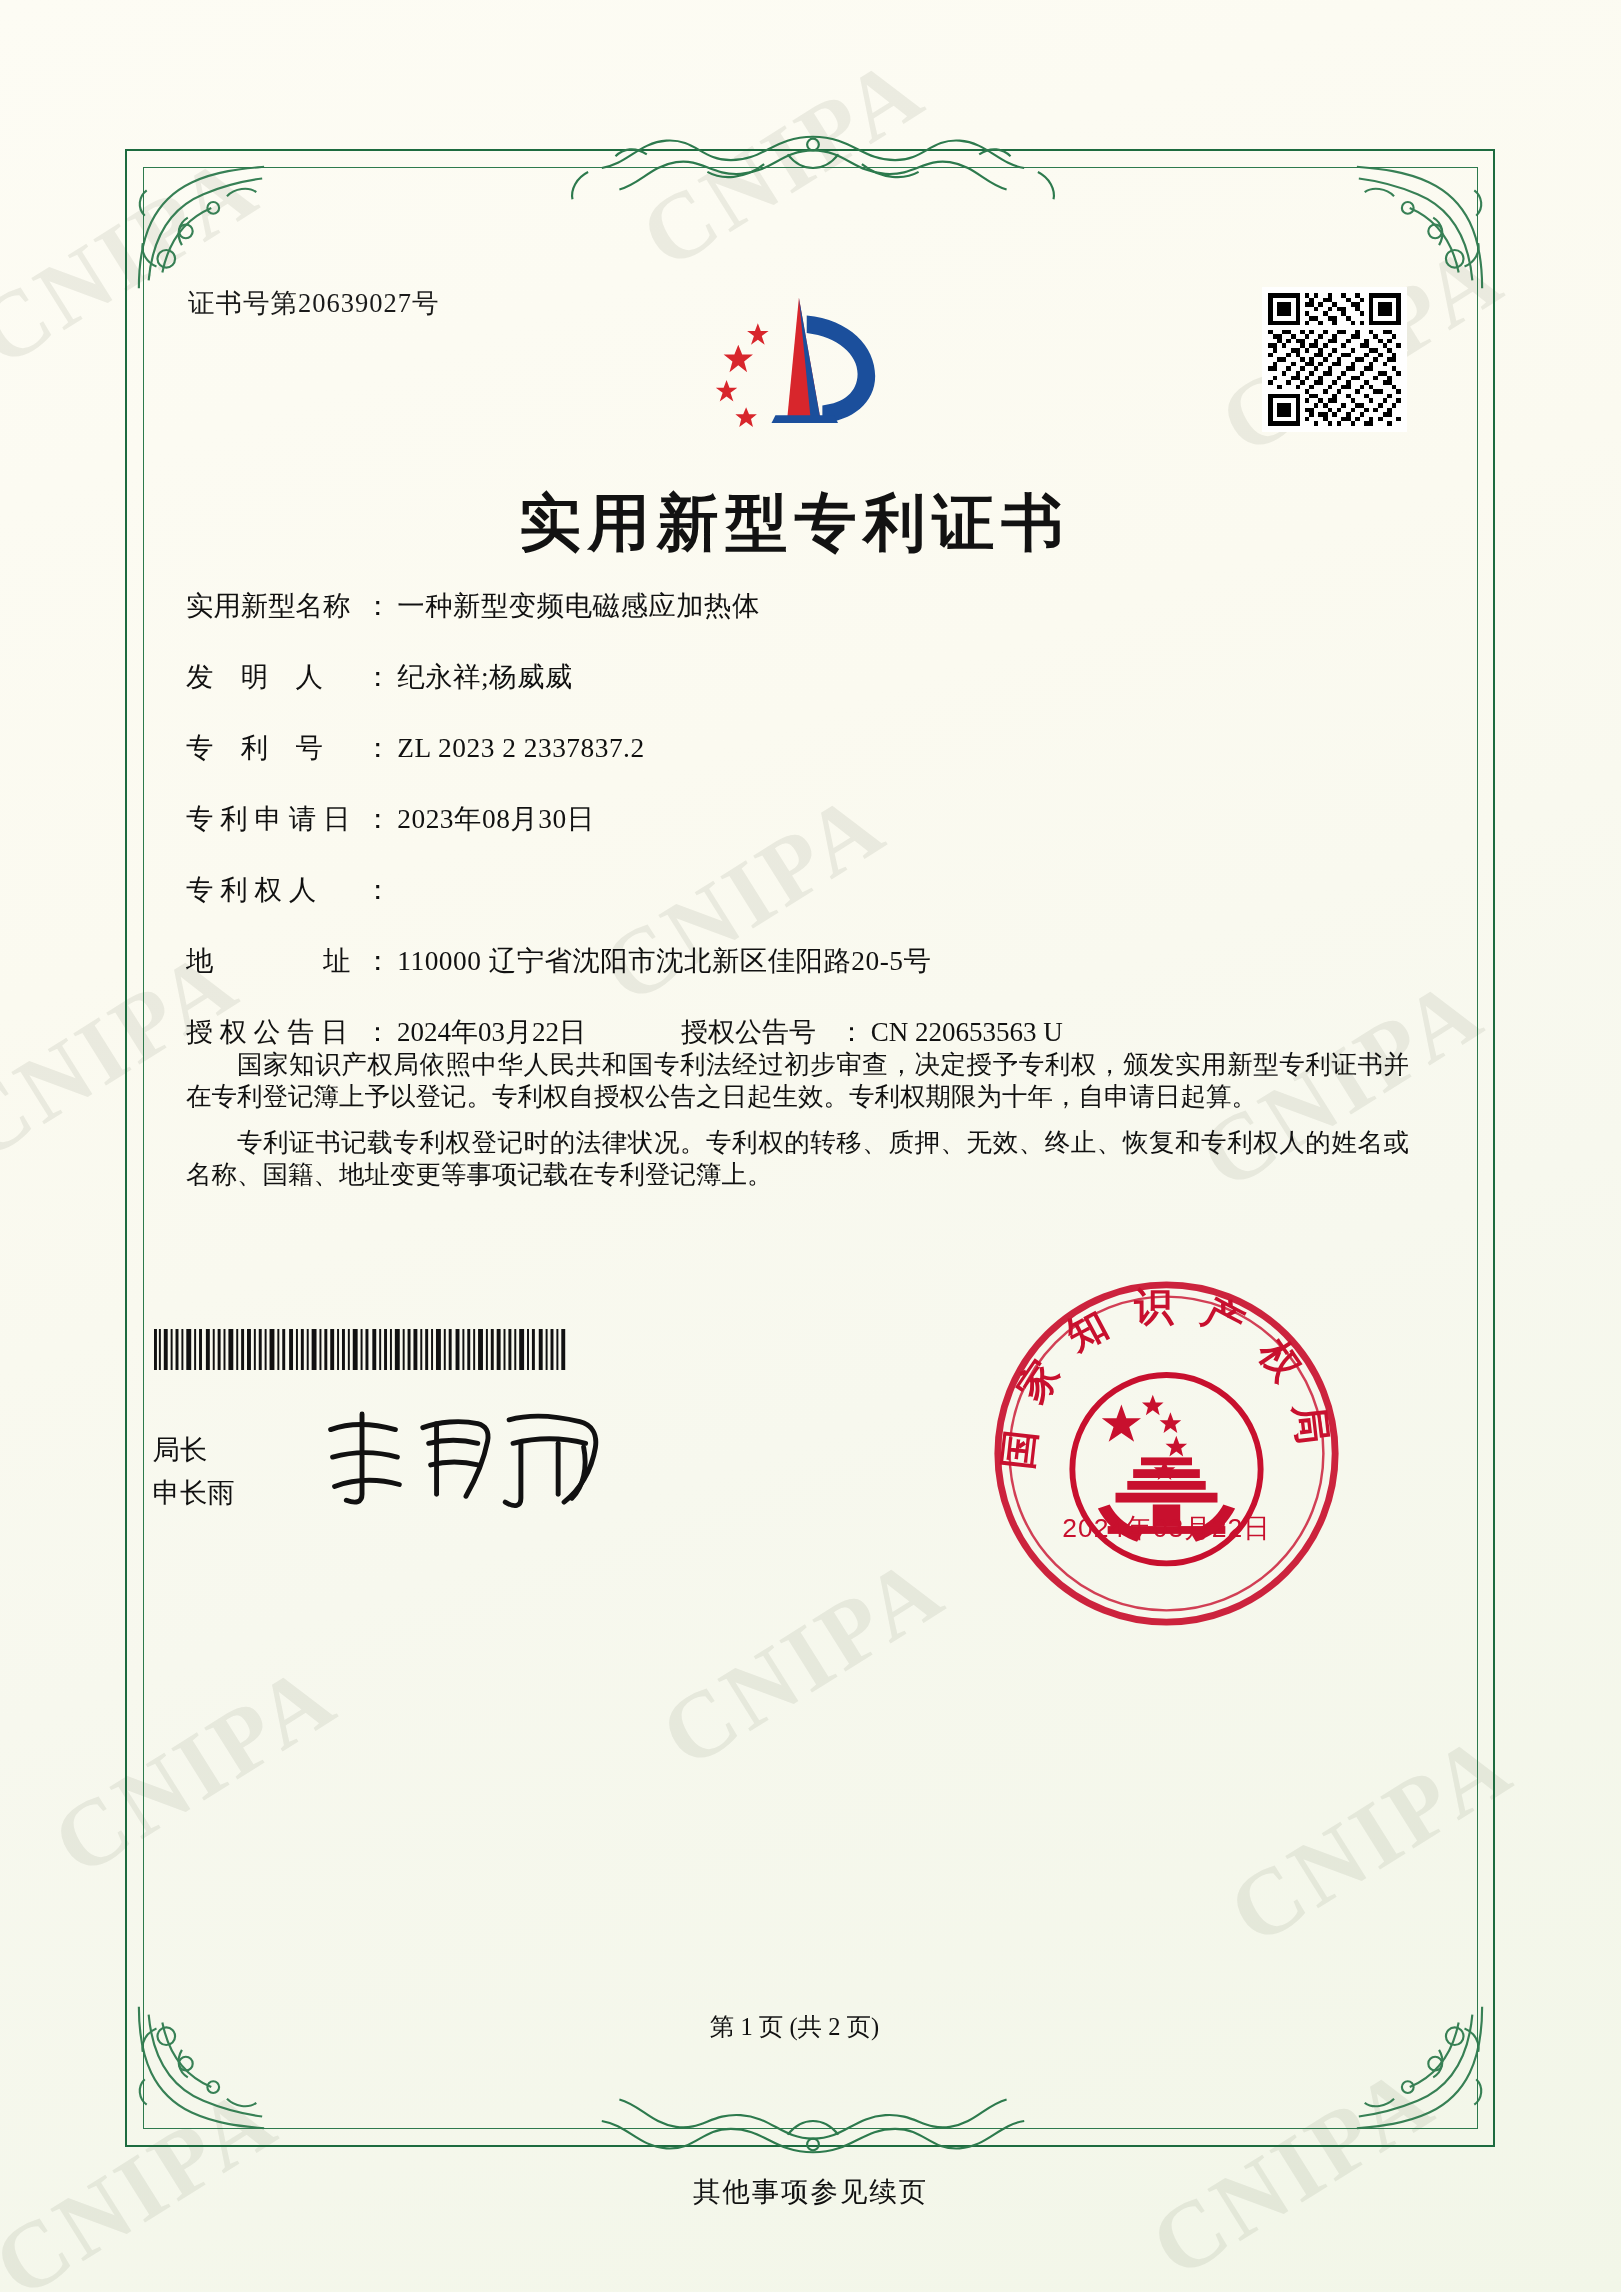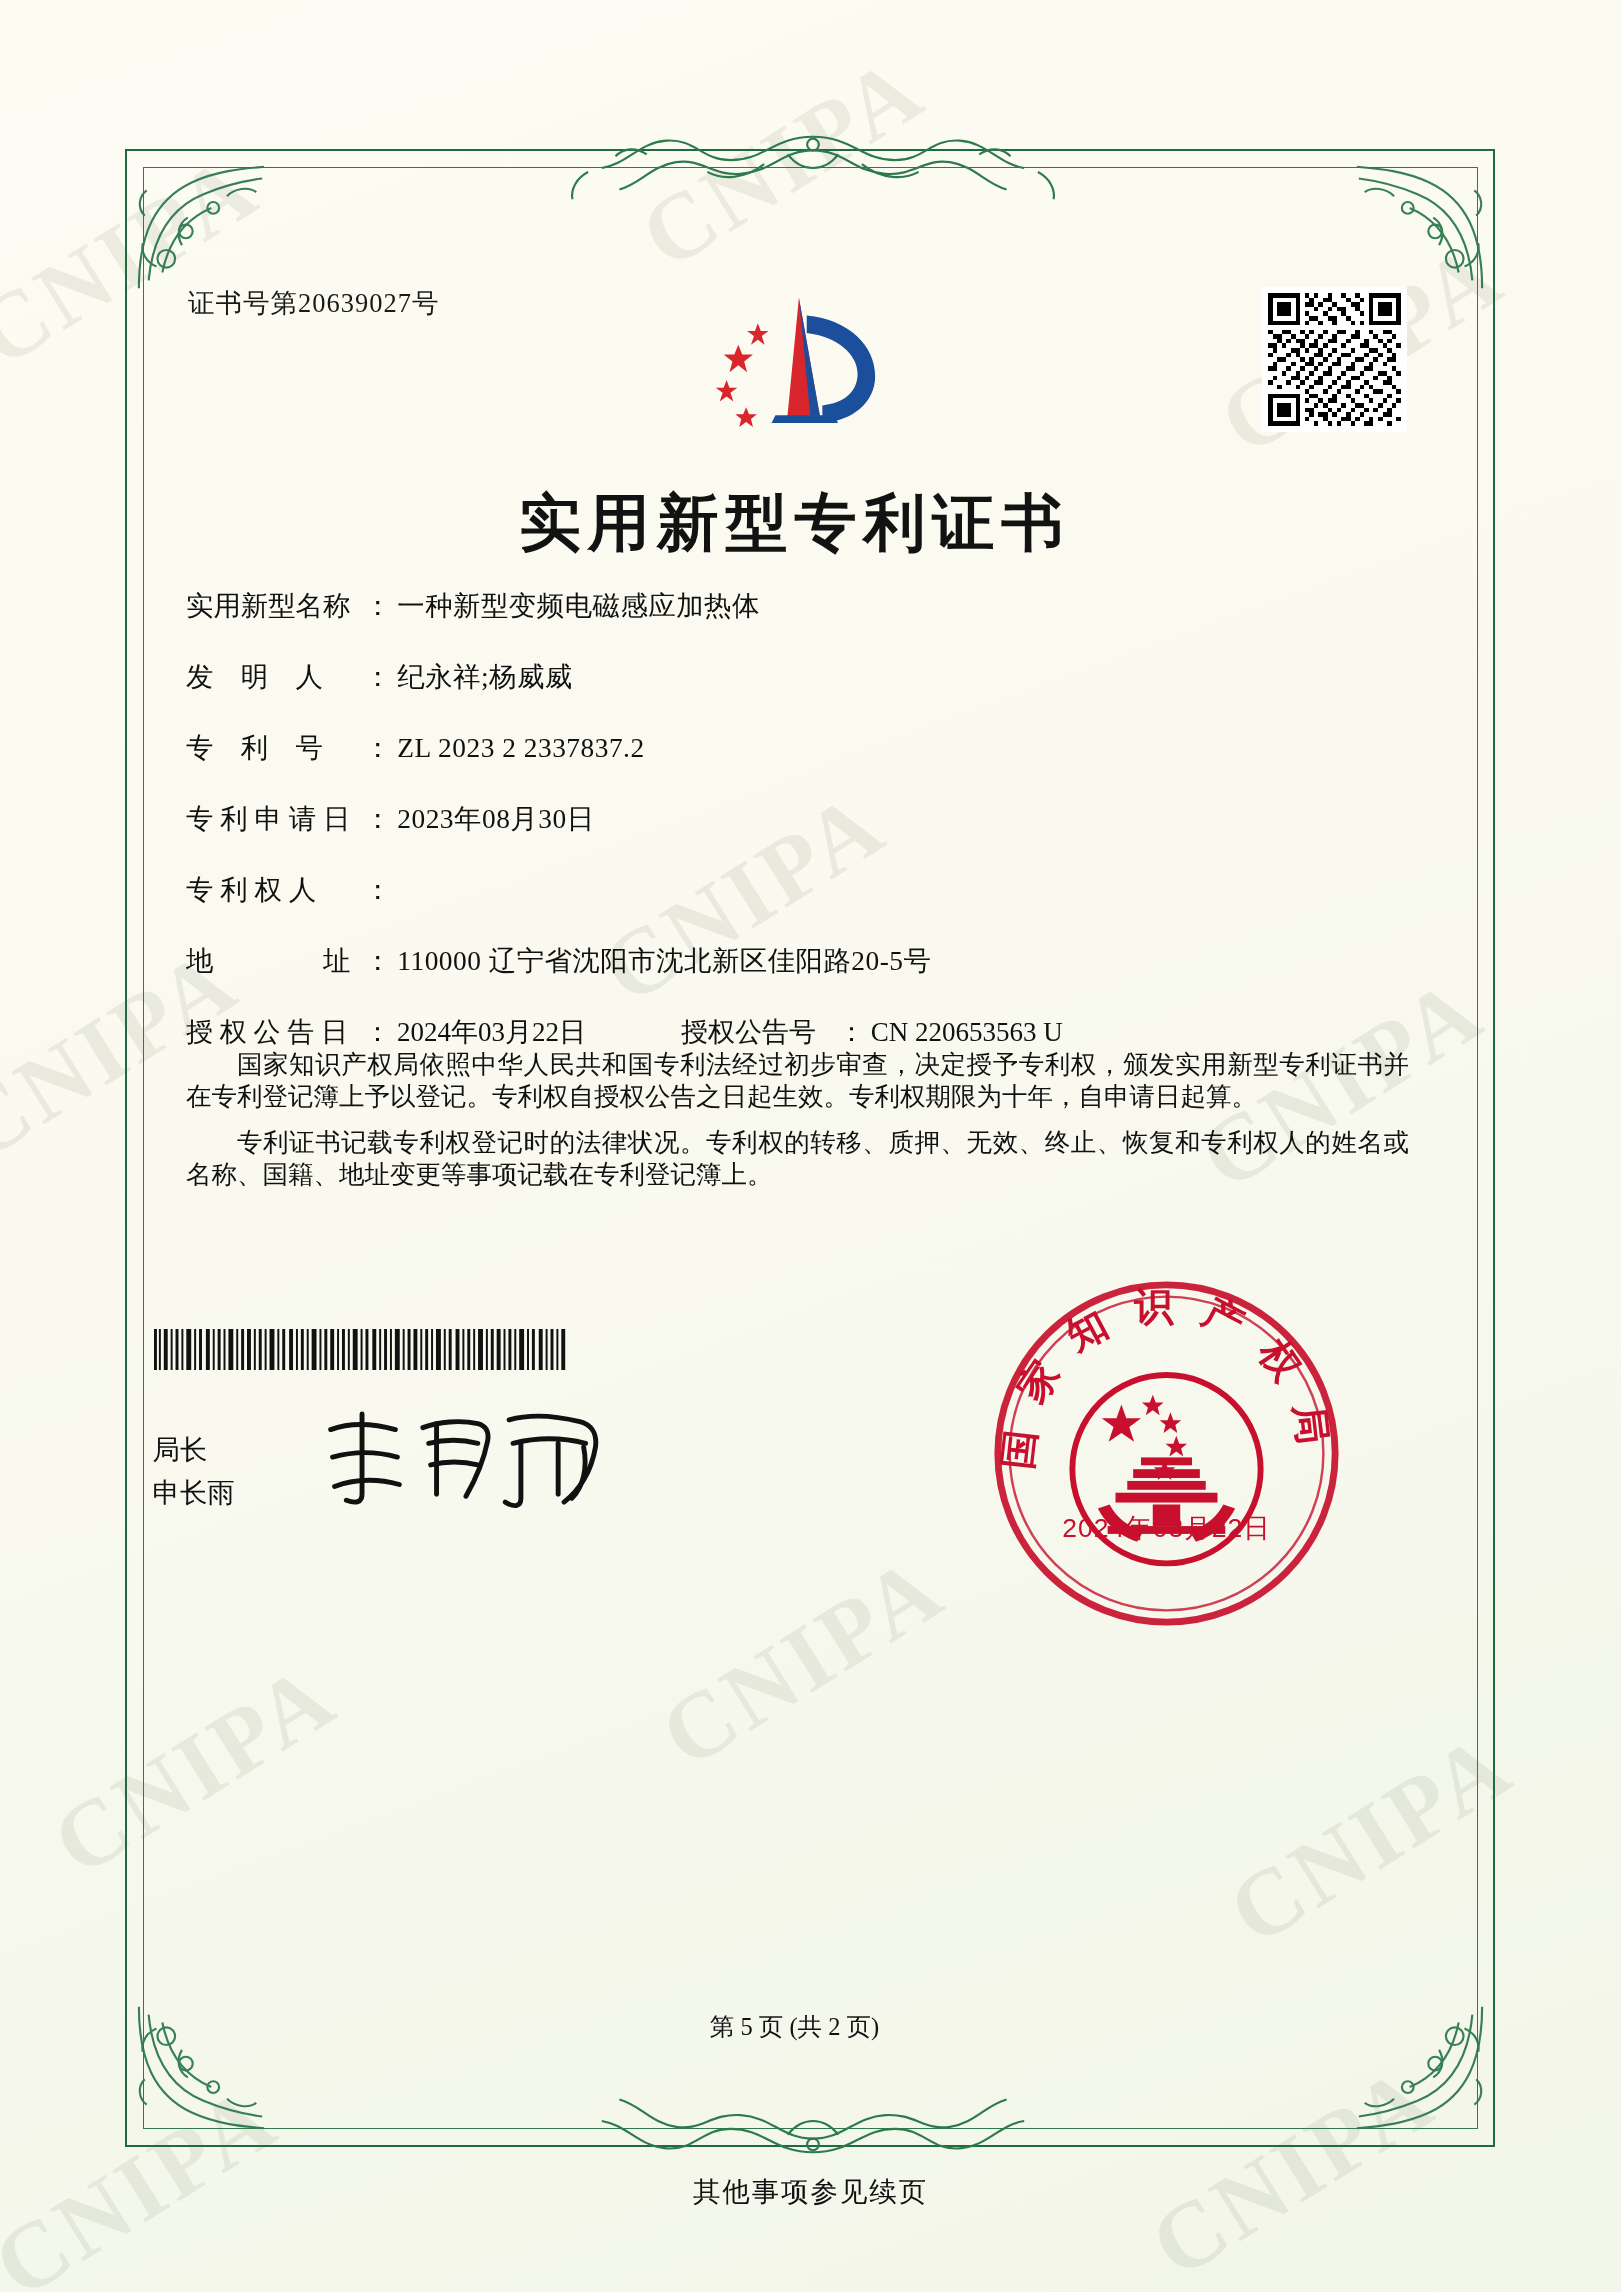--- a/index.html
+++ b/index.html
@@ -788,18 +788,18 @@
           <rect x="-14" y="36" width="28" height="22"></rect>
           <path d="M-70 40 C-62 56 -48 68 -30 74 L-24 64 C-40 58 -52 48 -58 36 Z"></path>
           <path d="M70 40 C62 56 48 68 30 74 L24 64 C40 58 52 48 58 36 Z"></path>
           <rect x="-60" y="58" width="120" height="8"></rect>
         </g>
       </g>
       <polygon points="180,320 186,336 203,336 189,346 194,362 180,352 166,362 171,346 157,336 174,336" fill="#c8102e" opacity="0"></polygon>
     </svg>
     <div class="seal-date">2024年03月22日</div>
 
-    <div class="page-num">第 5 页 (共 2 页)</div>
+    <div class="page-num">第 1 页 (共 2 页)</div>
   </div>
 
   <div class="footer-note">其他事项参见续页</div>
 </div>
 
 
 </body></html>

